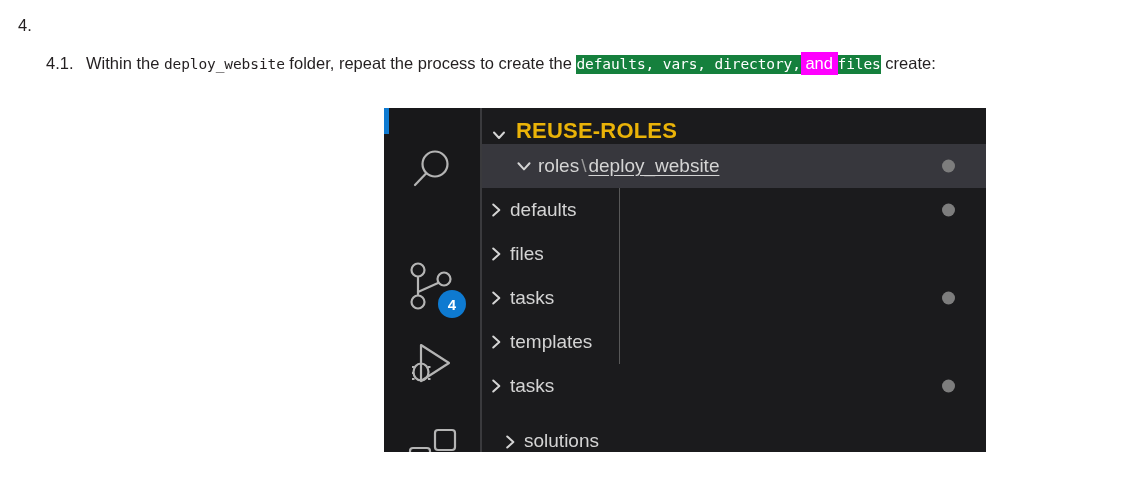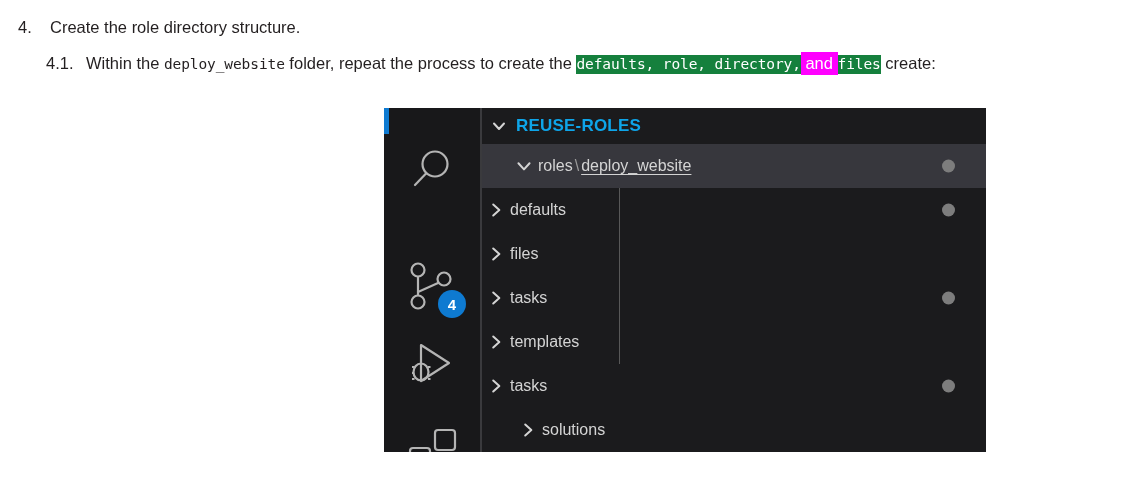--- a/index.html
+++ b/index.html
@@ -134,39 +134,39 @@
   .explorer {
     flex: 1 1 auto;
     background: #1b1b1d;
     position: relative;
     overflow: hidden;
   }
 
   .section-header {
     height: 36px;
     display: flex;
-    align-items: center;
+    align-items: flex-end;
     padding-left: 8px;
-    color: #0ea5e9;
+    color: #eab308;
     font-weight: 700;
-    font-size: 17px;
+    font-size: 22px;
     letter-spacing: 0.2px;
     background: #1b1b1d;
   }
   .section-header .chev { margin-right: 8px; display: flex; }
 
   .tree { position: relative; }
 
   .row {
     height: 44px;
     display: flex;
     align-items: center;
     position: relative;
     color: #d4d4d4;
-    font-size: 16px;
+    font-size: 19px;
     cursor: pointer;
   }
   .row.selected { background: #37373d; }
 
   .twisty {
     width: 28px;
     display: flex;
     align-items: center;
     justify-content: center;
     flex: 0 0 28px;
@@ -190,35 +190,34 @@
     position: absolute;
     left: 137px;
     top: 0px;
     width: 1px;
     height: 220px;
     background: #585858;
   }
 
   .lvl1 { padding-left: 28px; }
   .lvl2 { }
-  .lvl0 { padding-left: 32px; }
+  .lvl0 { padding-left: 14px; align-items: flex-end; }
 </style>
 </head>
 <body>
 
 <div class="doc">
 
   <div class="step step-1">
     <span class="step-num">4.</span>
-    <span class="step-text">Create the role directory structure.</span>
   </div>
 
   <div class="step step-2">
     <span class="step-num">4.1.</span>
-    <span class="step-text"><span>Within the </span><span class="mono">deploy_website</span><span> folder, repeat the process to create the </span><span class="mono hl">defaults,</span><span class="mono hl"> role,</span><span class="mono hl"> directory,</span><span class="hl-sans"> and </span><span class="mono hl">files</span><span> create:</span></span>
+    <span class="step-text"><span>Within the </span><span class="mono">deploy_website</span><span> folder, repeat the process to create the </span><span class="mono hl">defaults,</span><span class="mono hl"> vars,</span><span class="mono hl"> directory,</span><span class="hl-sans"> and </span><span class="mono hl">files</span><span> create:</span></span>
   </div>
 
 </div>
 
 <div class="vscode">
 
   <div class="activitybar">
     <div class="active-indicator"></div>
 
     <div class="act-icon act-search">

